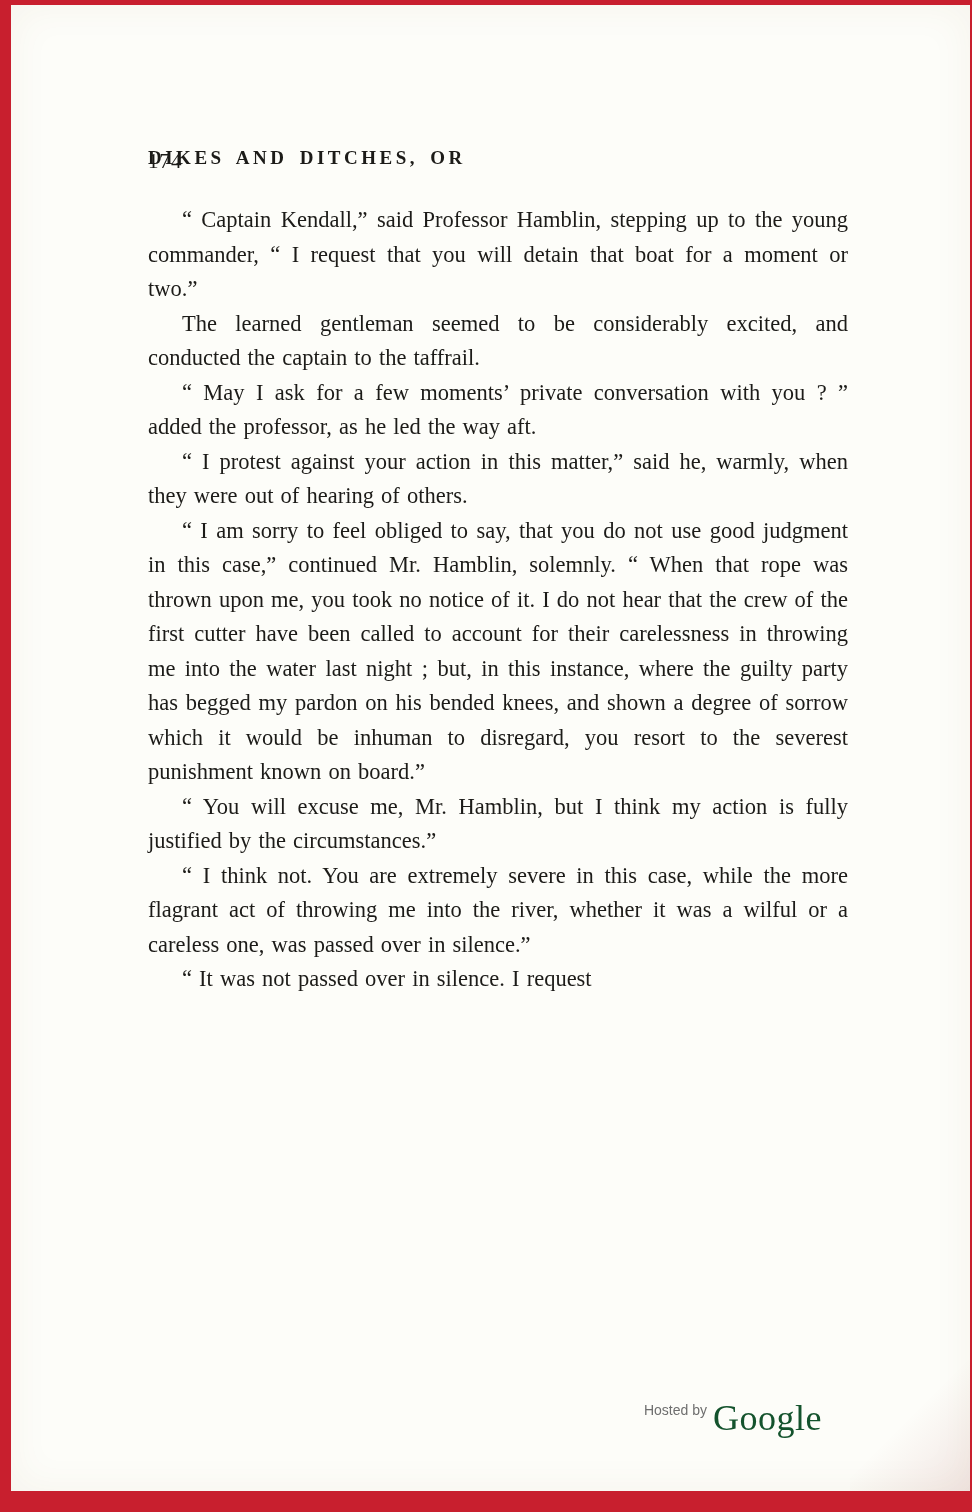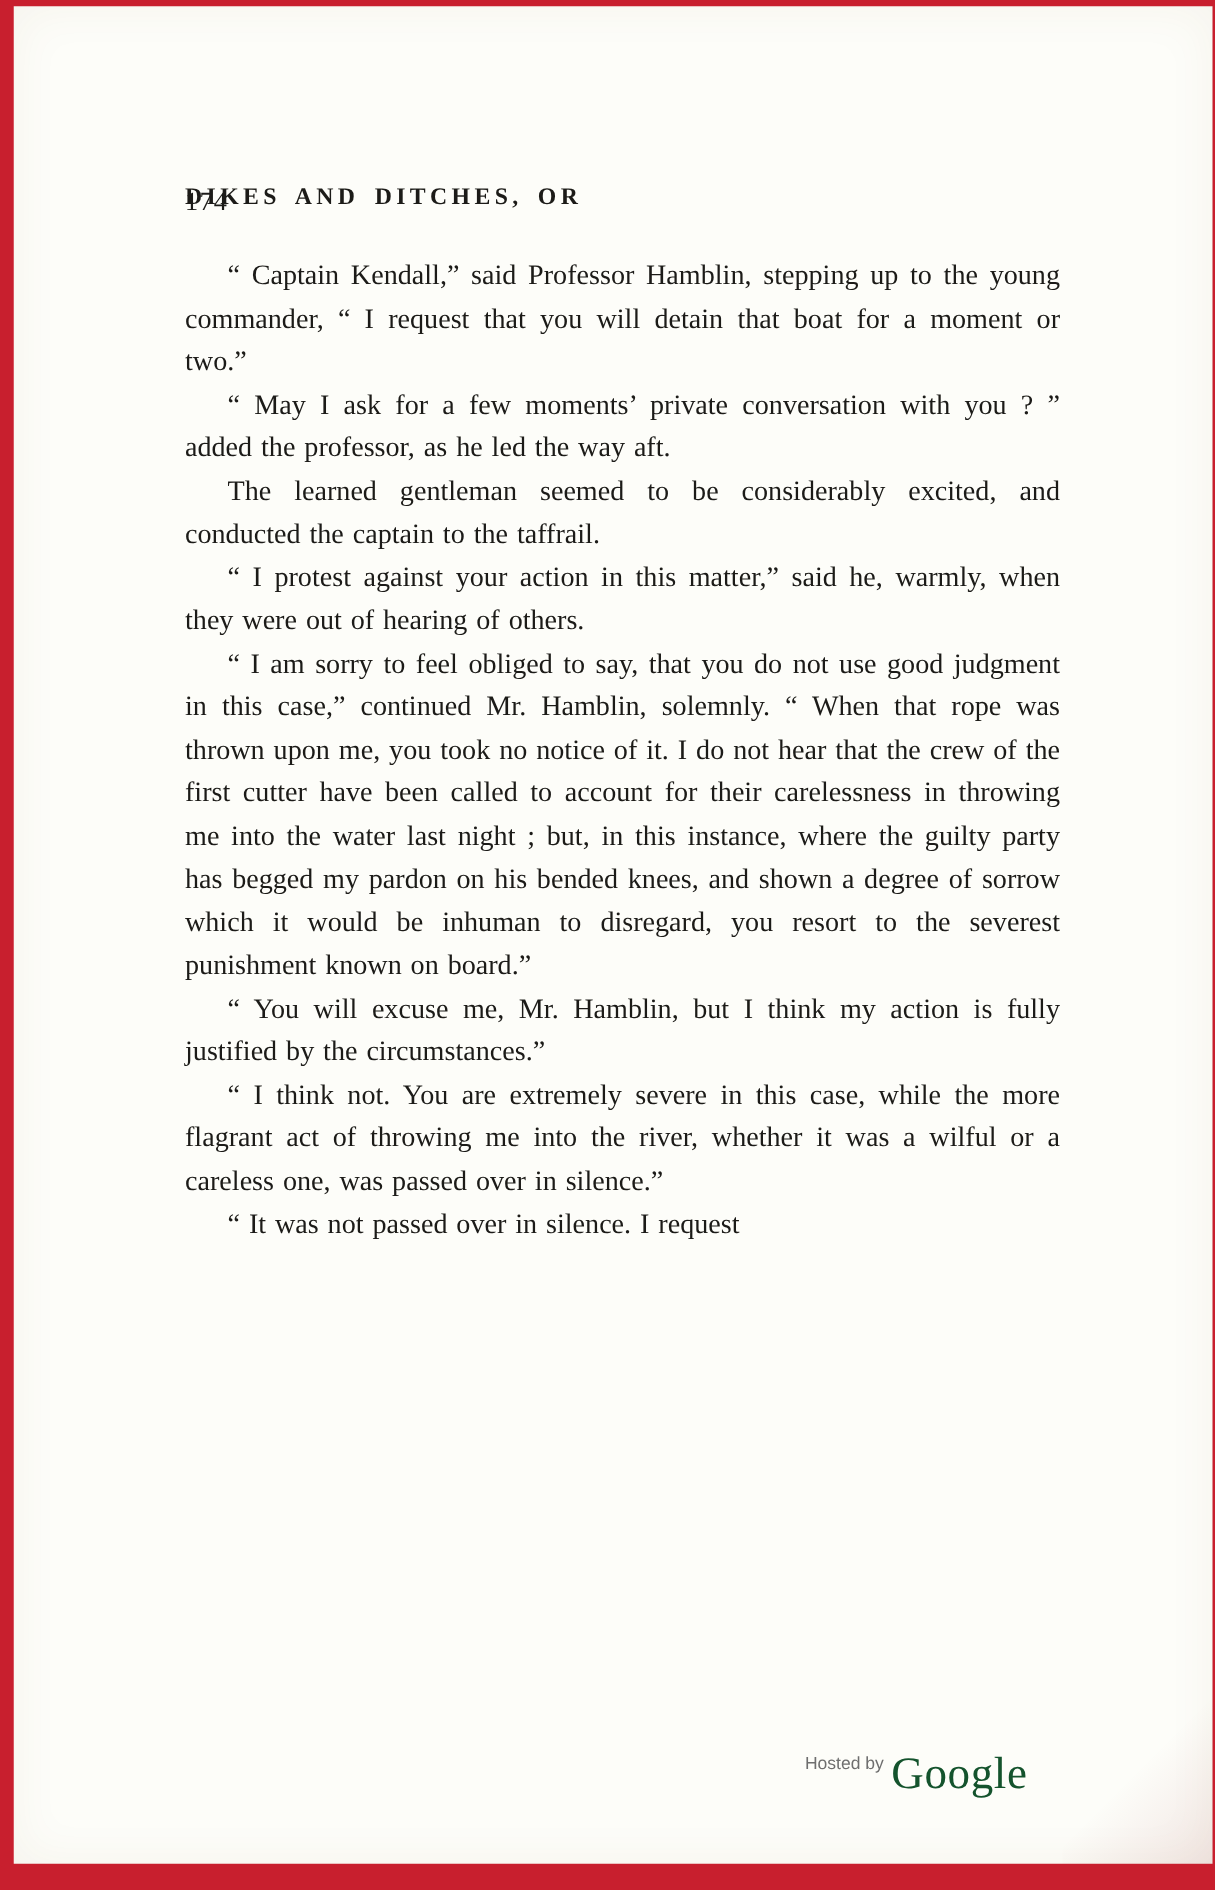--- a/index.html
+++ b/index.html
@@ -107,22 +107,22 @@
 <div class="scan-frame">
   <div class="paper">
 
     <div class="page-header">
       <span class="page-number">174</span>
       <span class="running-title">DIKES AND DITCHES, OR</span>
     </div>
 
     <div class="page-body">
       <p>“ Captain Kendall,” said Professor Hamblin, stepping up to the young commander, “ I request that you will detain that boat for a moment or two.”</p>
+      <p>The learned gentleman seemed to be considerably excited, and conducted the captain to the taffrail.</p>
       <p>“ May I ask for a few moments’ private conversation with you ? ” added the professor, as he led the way aft.</p>
-      <p>The learned gentleman seemed to be considerably excited, and conducted the captain to the taffrail.</p>
       <p>“ I protest against your action in this matter,” said he, warmly, when they were out of hearing of others.</p>
       <p>“ I am sorry to feel obliged to say, that you do not use good judgment in this case,” continued Mr. Hamblin, solemnly.  “ When that rope was thrown upon me, you took no notice of it.  I do not hear that the crew of the first cutter have been called to account for their carelessness in throwing me into the water last night ; but, in this instance, where the guilty party has begged my pardon on his bended knees, and shown a degree of sorrow which it would be inhuman to disregard, you resort to the severest punishment known on board.”</p>
       <p>“ You will excuse me, Mr. Hamblin, but I think my action is fully justified by the circumstances.”</p>
       <p>“ I think not.  You are extremely severe in this case, while the more flagrant act of throwing me into the river, whether it was a wilful or a careless one, was passed over in silence.”</p>
       <p>“ It was not passed over in silence.  I request</p>
     </div>
 
     <div class="watermark">
       <span class="hosted-by">Hosted by</span>
       <span class="google-logo">Google</span>

